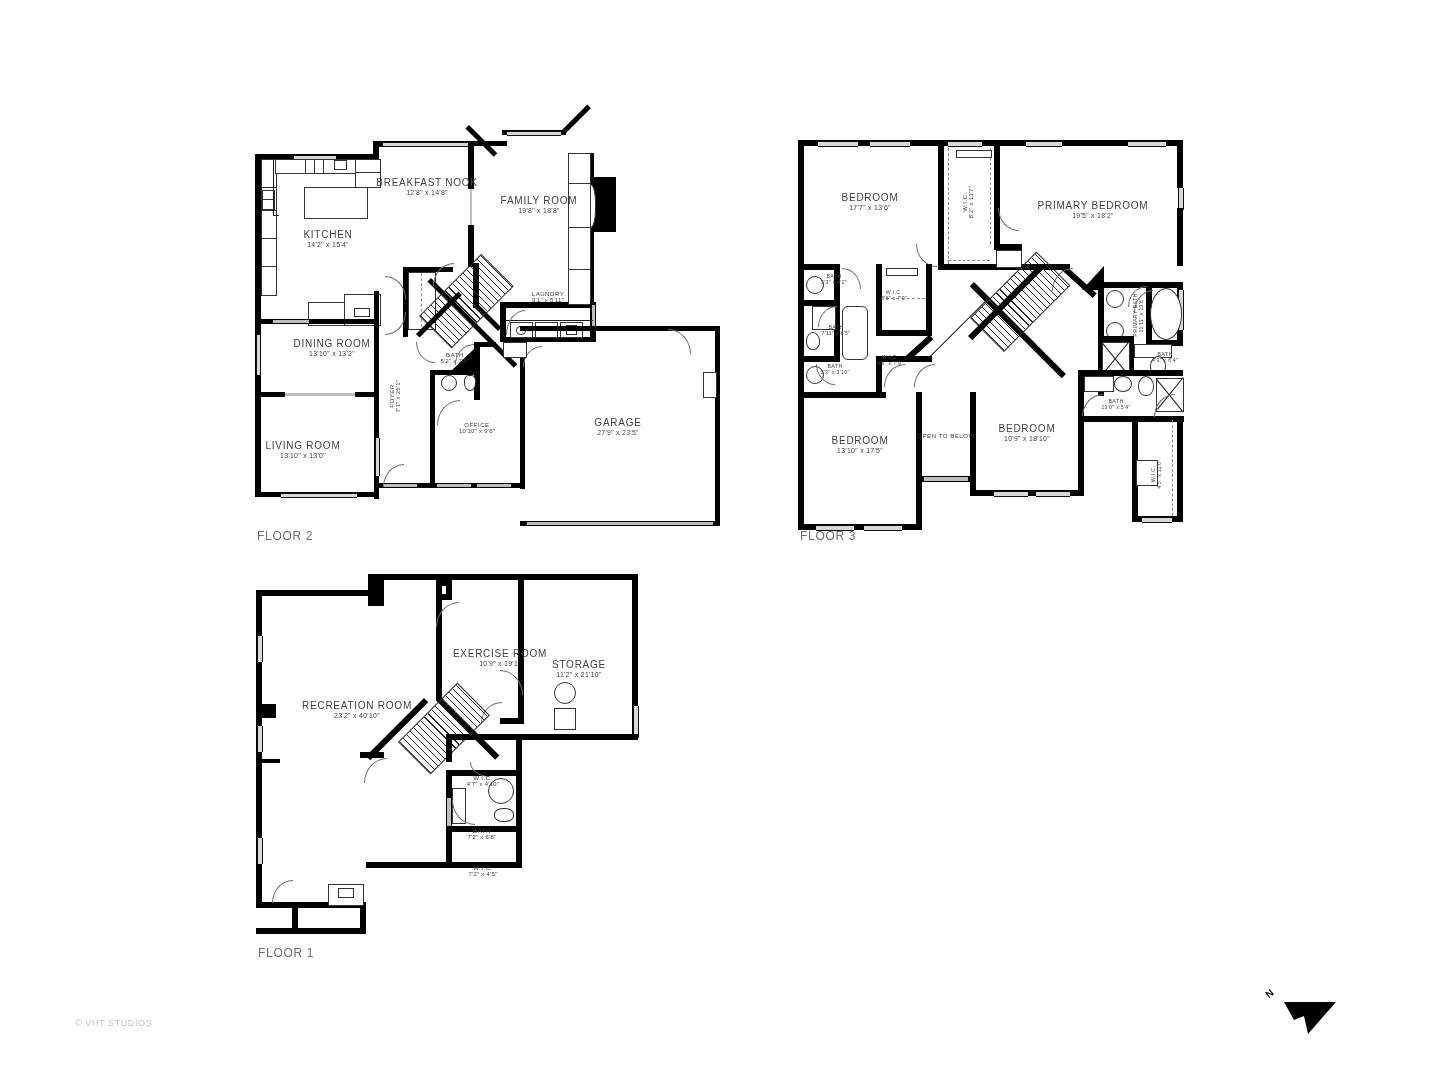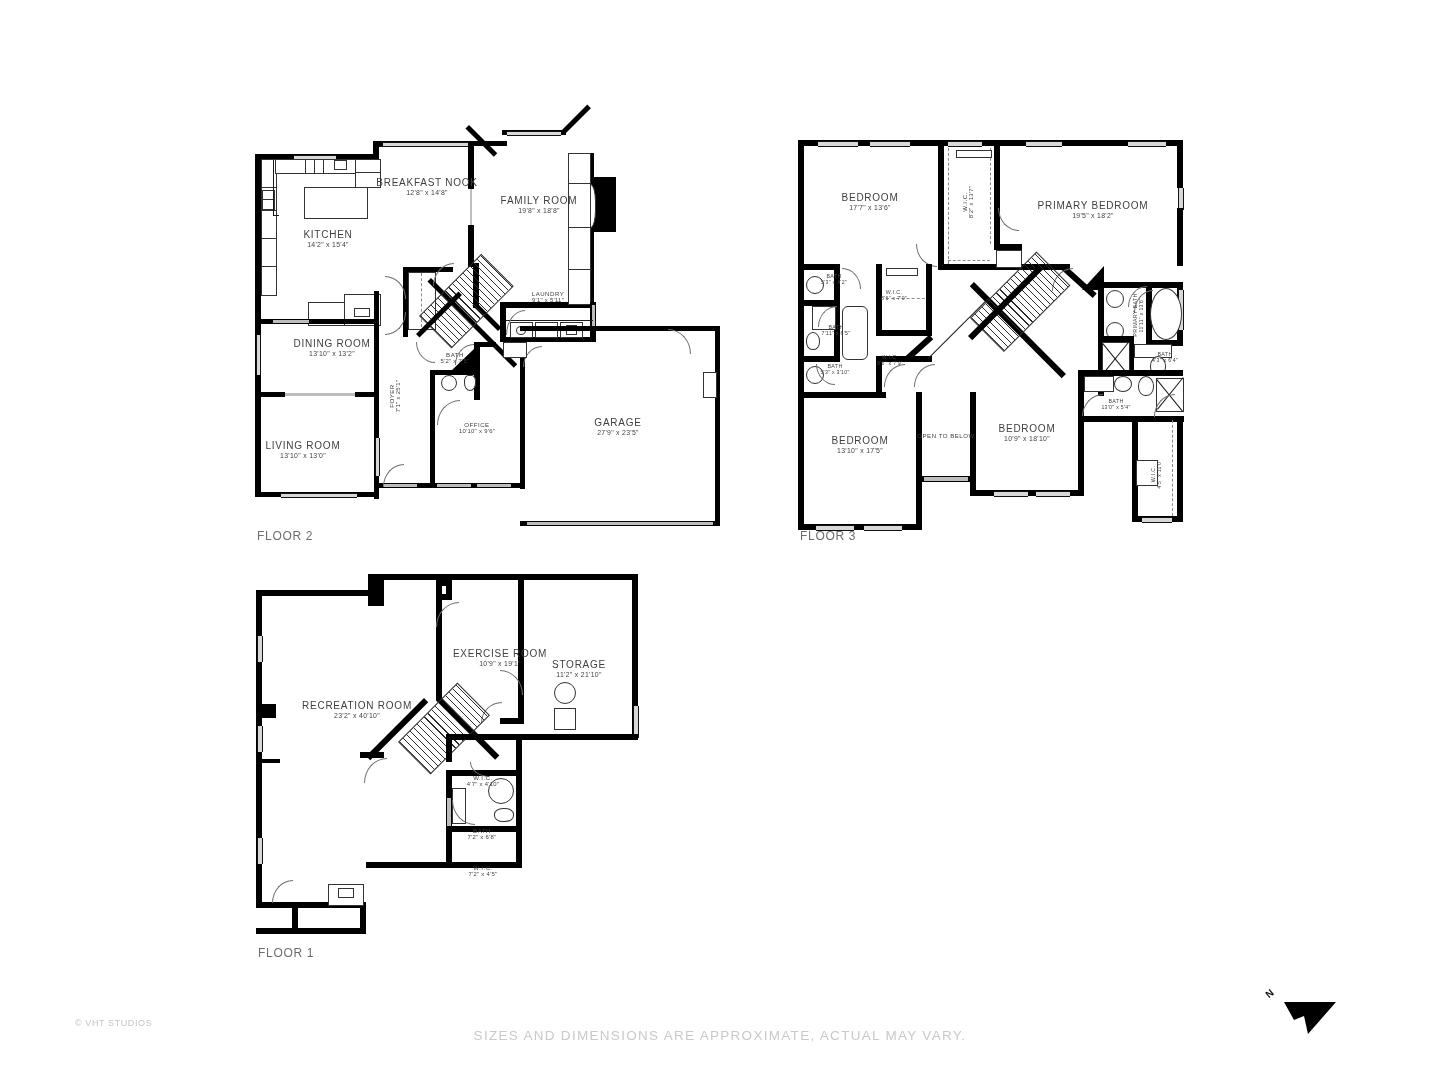--- a/index.html
+++ b/index.html
@@ -479,21 +479,20 @@
       <span class="d">7'2" x 6'8"</span>
       </div>
     <div class="rm sm" style="left:227px;top:305px;">
       <span class="n">W.I.C.</span>
       <span class="d">7'2" x 4'5"</span>
       </div>
   </div>
   <div class="floor-label" style="left:258px;top:946px;">FLOOR 1</div>
 
   <div id="copyright">© VHT Studios</div>
-  <div id="disclaimer">Sizes and dimensions are approximate, actual may vary.</div>
 
   <div id="compass">
     <span class="nlab">N</span>
     <svg width="80" height="48" viewBox="0 0 80 48">
       <polygon points="22,14 74,14 46,46 42,28 32,32" fill="#000"></polygon>
     </svg>
   </div>
 
 </div>
 

